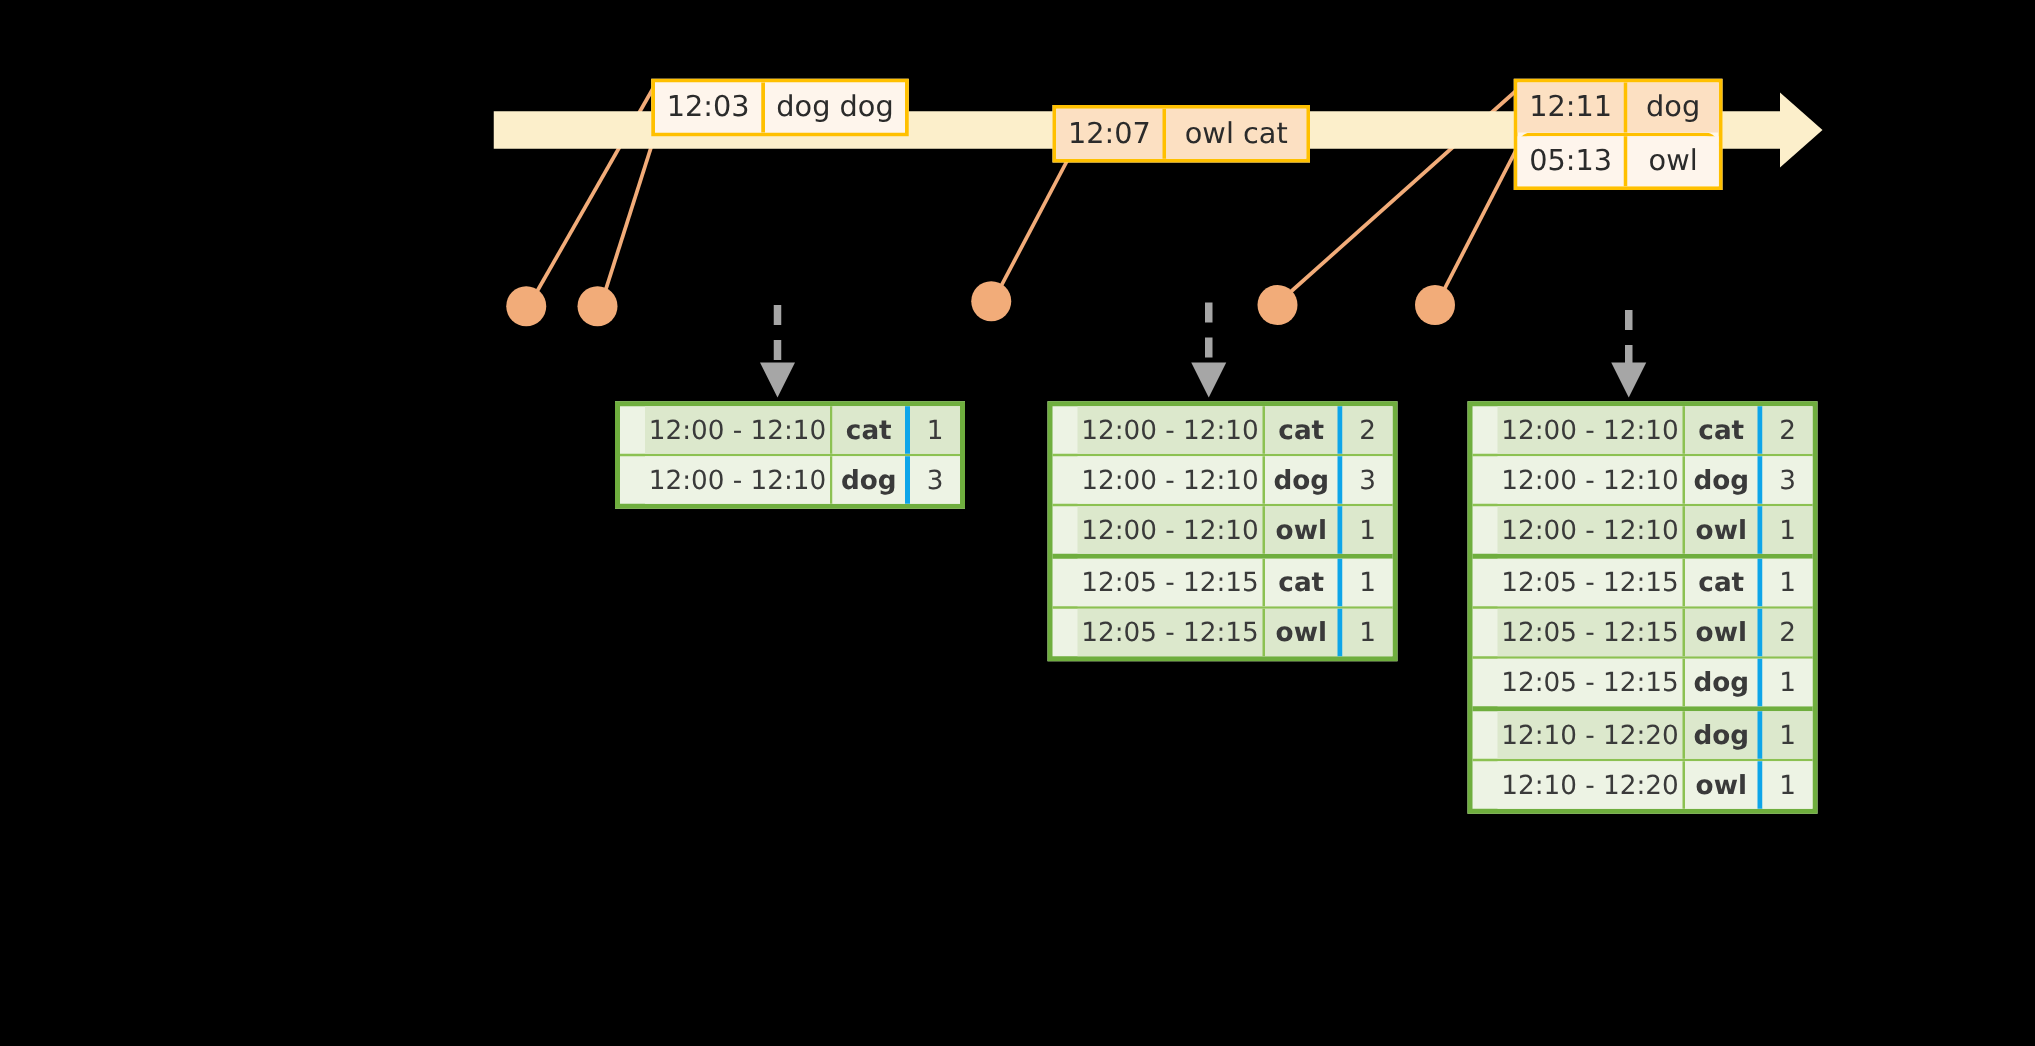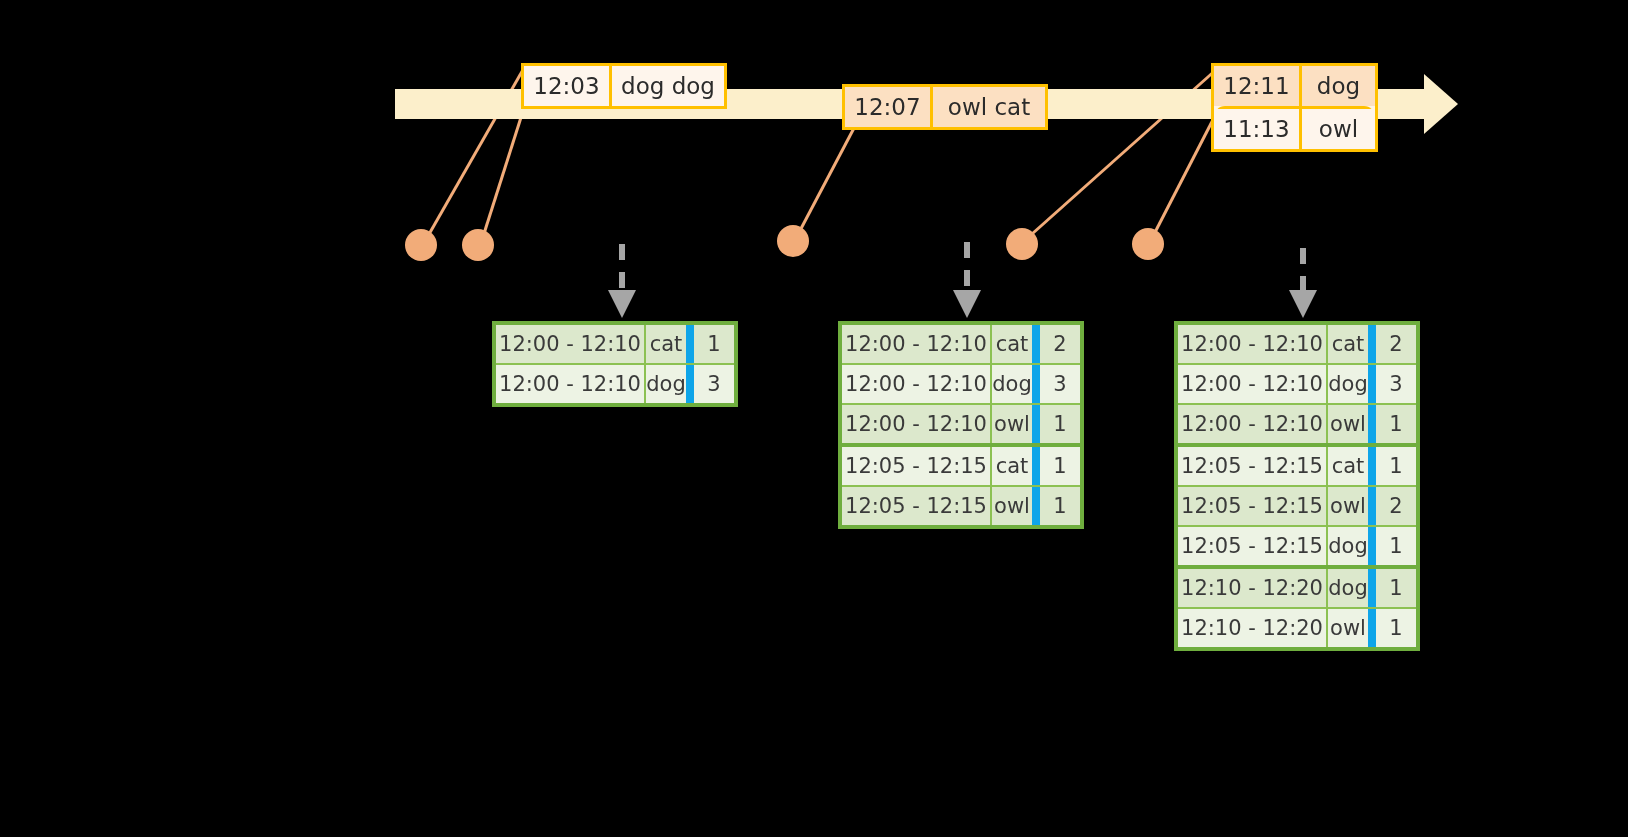--- a/index.html
+++ b/index.html
@@ -77,20 +77,21 @@
   
   .res-table {
     position: absolute;
     border: 4px solid #6FAE3E;
     box-sizing: border-box;
     background: #EDF3E4;
   }
   .res-row {
     display: flex;
     height: 38px;
+    padding-left: 20px;
   }
   .res-row + .res-row {
     border-top: 2px solid #8CC152;
   }
   .res-row.group-end + .res-row {
     border-top: 4px solid #6FAE3E;
   }
   .res-cell {
     display: flex;
     align-items: center;
@@ -99,22 +100,23 @@
     color: #3a3a3a;
     box-sizing: border-box;
   }
   .res-row.shade .res-cell { background: #DCE8CC; }
   .res-row.plain .res-cell { background: #EDF3E4; }
   .res-win {
     width: 150px;
     border-right: 2px solid #8CC152;
   }
   .res-word {
-    width: 48px;
-    border-right: 8px solid #0ea5e9;
+    width: 62px;
+    border-right: 4px solid #0ea5e9;
+    font-weight: bold;
   }
   .res-count {
     width: 40px;
   }
 </style>
 </head>
 <body>
 
 <div id="stage">
 
@@ -164,21 +166,21 @@
       <div class="evt-cell evt-words">owl cat</div>
     </div>
   </div>
 
   <div class="evt-box" style="left:1211px; top:63px; width:167px;">
     <div class="evt-row alt">
       <div class="evt-cell evt-time">12:11</div>
       <div class="evt-cell evt-words">dog</div>
     </div>
     <div class="evt-row">
-      <div class="evt-cell evt-time">11:13</div>
+      <div class="evt-cell evt-time">05:13</div>
       <div class="evt-cell evt-words">owl</div>
     </div>
   </div>
 
   <div class="res-table" style="left:492px; top:321px;">
       <div class="res-row shade">
         <div class="res-cell res-win">12:00 - 12:10</div>
         <div class="res-cell res-word">cat</div>
         <div class="res-cell res-count">1</div>
       </div>

